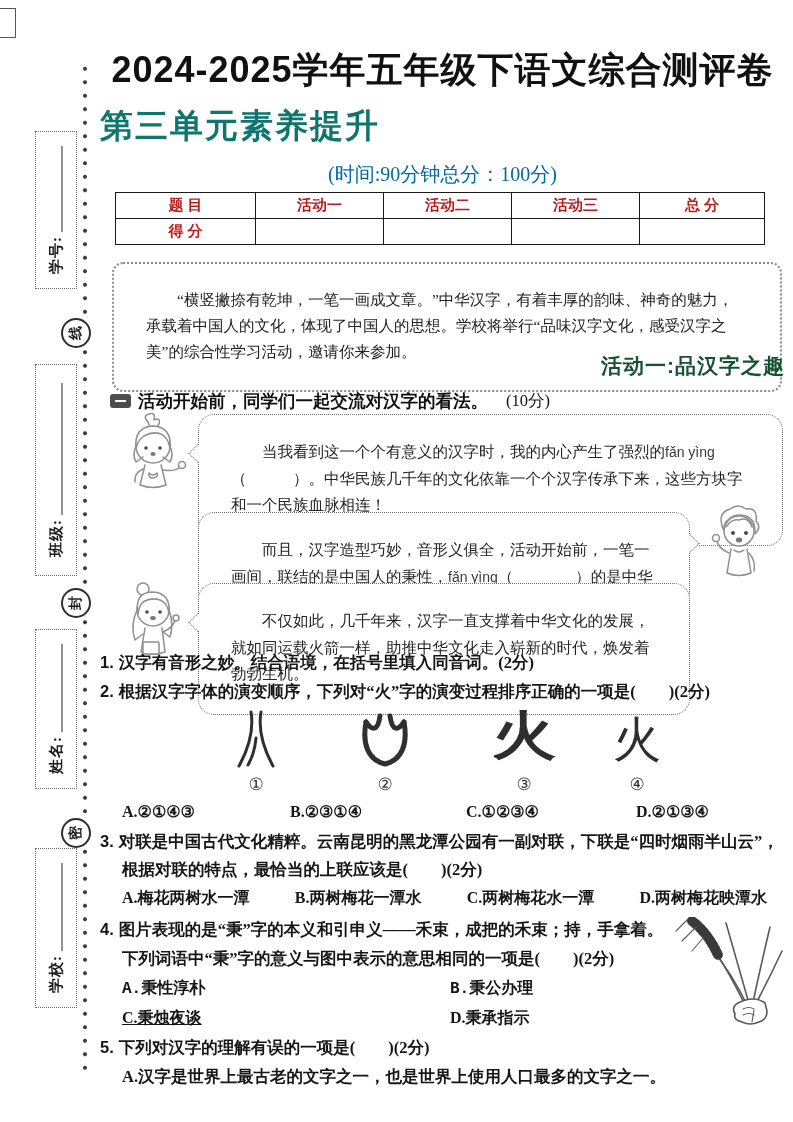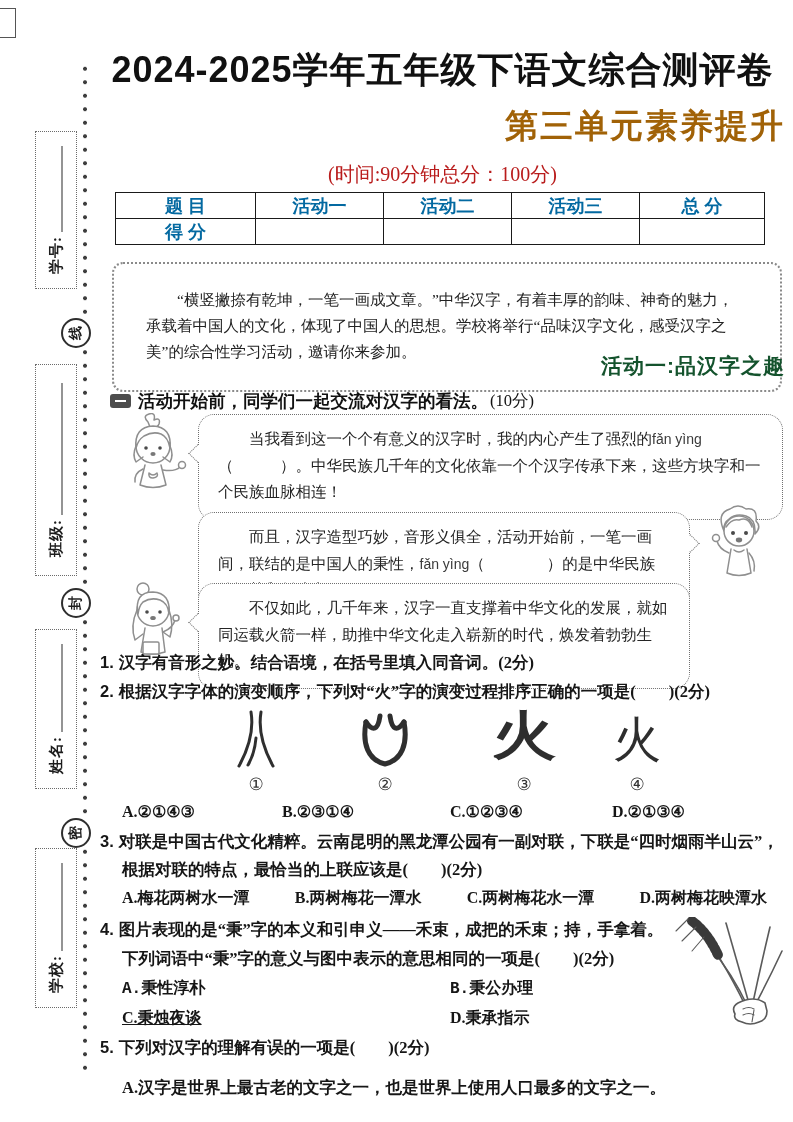--- a/index.html
+++ b/index.html
@@ -21,51 +21,51 @@
     display:flex; align-items:center; }
   .field-label { font-size:15px; font-weight:bold; letter-spacing:1px; }
   .field-line { display:inline-block; border-bottom:1.6px solid #2a2a2a; margin-left:4px; height:12px; }
   .seal { position:absolute; left:61px; width:30px; height:30px; border:2px solid #2e2e2e;
     border-radius:50%; background:#fff; z-index:2; display:flex; align-items:center; justify-content:center; }
   .seal span { transform:rotate(-90deg); font-size:14px; font-weight:bold; }
 
   
   .title { position:absolute; left:100px; top:46px; width:685px; text-align:center;
     font-family:"Liberation Sans", sans-serif; font-weight:bold; font-size:36px; letter-spacing:1px; color:#111; }
-  .subtitle { position:absolute; left:100px; top:104px; width:685px; text-align:right;
-    font-family:"Liberation Sans", sans-serif; font-weight:bold; font-size:33px; letter-spacing:2px; color:#a16207; }
+  .subtitle { position:absolute; left:100px; top:104px; width:685px; text-align:left;
+    font-family:"Liberation Sans", sans-serif; font-weight:bold; font-size:33px; letter-spacing:2px; color:#0f766e; }
   .timeinfo { position:absolute; left:100px; top:161px; width:685px; text-align:center;
-    font-size:20px; color:#b91c1c; }
+    font-size:20px; color:#0369a1; }
 
   
   table.score { position:absolute; left:115px; top:192px; width:650px;
     border-collapse:collapse; table-layout:fixed;
-    font-family:"Liberation Sans", sans-serif; font-weight:bold; font-size:18px; color:#0369a1; }
+    font-family:"Liberation Sans", sans-serif; font-weight:bold; font-size:15px; color:#b91c1c; }
   table.score td { border:1.6px solid #1a1a1a; height:26px; text-align:center; padding:0; }
 
   
   .intro { position:absolute; left:112px; top:262px; width:670px;
     border:2px dotted #8a8a8a; border-radius:11px; padding:7px 16px 9px;
     font-size:15.5px; line-height:26px; color:#222; }
   .intro p { margin:16px; text-indent:2em; }
 
   
   .act-heading { position:absolute; left:100px; top:352px; width:685px; text-align:right;
     font-family:"Liberation Sans", sans-serif; font-weight:bold; font-size:21px; letter-spacing:1px; color:#14532d; }
   .lead { position:absolute; left:110px; top:389px; display:flex; align-items:center;
     font-family:"Liberation Sans", sans-serif; font-weight:bold; font-size:17.5px; color:#111; }
   .lead-icon { width:21px; height:14px; background:#4d4d4d; border-radius:3px;
     display:inline-flex; align-items:center; justify-content:center; margin-right:7px; }
   .lead-icon i { display:block; width:11px; height:2.5px; background:#fff; }
-  .lead-score { font-family:"Liberation Serif", serif; font-weight:normal; font-size:16.5px; margin-left:2px; }
+  .lead-score { font-family:"Liberation Serif", serif; font-weight:normal; font-size:16.5px; margin-left:18px; }
 
   
   .bubble { position:absolute; border:1.6px dotted #707070; border-radius:16px;
     padding:6px 14px 8px; font-size:15.5px; line-height:26.5px; color:#242424; background:#fff; }
-  .bubble p { margin:5px; text-indent:2em; }
+  .bubble p { margin:18px; text-indent:2em; }
   .pinyin { font-family:"Liberation Sans", sans-serif; font-size:14px; color:#3a3a3a; }
   .tail-l { position:absolute; left:-8px; top:32px; width:13px; height:13px; background:#fff;
     transform:rotate(45deg); border-left:1.6px dotted #707070; border-bottom:1.6px dotted #707070; }
   .tail-r { position:absolute; right:-8px; top:24px; width:13px; height:13px; background:#fff;
     transform:rotate(45deg); border-right:1.6px dotted #707070; border-top:1.6px dotted #707070; }
   .avatar { position:absolute; }
 
   
   .q { position:absolute; left:100px; width:680px; font-weight:bold; font-size:16.5px; color:#161616; white-space:nowrap; }
   .q .qnum { font-family:"Liberation Sans", sans-serif; margin-right:5px; }
@@ -251,21 +251,21 @@
   </div>
   <div class="glyphbox" style="left:606px;top:710px;width:62px;height:62px;">
     <span class="glyph-ch" style="font-size:48px;">火</span>
   </div>
 
   <div class="glabel" style="left:225px;width:62px;">①</div>
   <div class="glabel" style="left:352px;width:66px;">②</div>
   <div class="glabel" style="left:488px;width:72px;">③</div>
   <div class="glabel" style="left:606px;width:62px;">④</div>
 
-  <div class="optrow" style="top:802px;">
+  <div class="optrow" style="top:802px;gap:8px;">
     <span class="opt" style="width:160px;">A.②①④③</span>
     <span class="opt" style="width:168px;">B.②③①④</span>
     <span class="opt" style="width:162px;">C.①②③④</span>
     <span class="opt">D.②①③④</span>
   </div>
 
   <div class="q" style="top:831px;">
     <span class="qnum">3.</span><span>对联是中国古代文化精粹。云南昆明的黑龙潭公园有一副对联，下联是“四时烟雨半山云”，</span>
   </div>
   <div class="q-cont" style="top:859px;">根据对联的特点，最恰当的上联应该是(　　)(2分)</div>
@@ -300,15 +300,15 @@
       <path d="M16 2 L4 14 M24 10 L10 24 M32 20 L20 34" stroke-width="1.1"></path>
       <path d="M66 86 q-7 4 -3 11 q-2 6 7 8 q8 4 17 0 q8 -2 8 -11 l-2 -8 q-11 -8 -27 0 Z" fill="#ffffff"></path>
       <path d="M71 92 q6 -3 11 0 M71 98 q6 -3 11 0" stroke-width="1.1"></path>
       <path d="M80 105 L82 93" stroke-width="1.1"></path>
     </g>
   </svg>
 
   <div class="q" style="top:1037px;">
     <span class="qnum">5.</span><span>下列对汉字的理解有误的一项是(　　)(2分)</span>
   </div>
-  <div class="q-cont" style="top:1066px;font-weight:bold;margin-top:11px;">A.汉字是世界上最古老的文字之一，也是世界上使用人口最多的文字之一。</div>
+  <div class="q-cont" style="top:1066px;font-weight:bold;">A.汉字是世界上最古老的文字之一，也是世界上使用人口最多的文字之一。</div>
 
 </div>
 
 </body></html>

